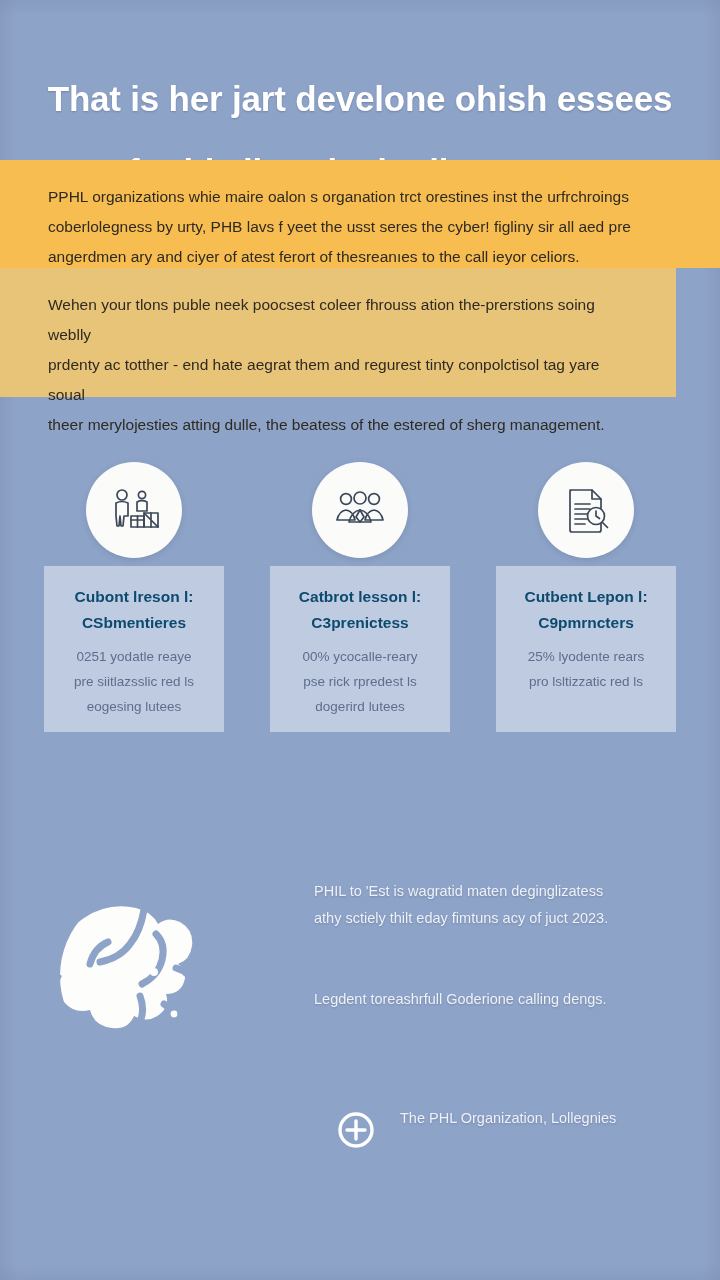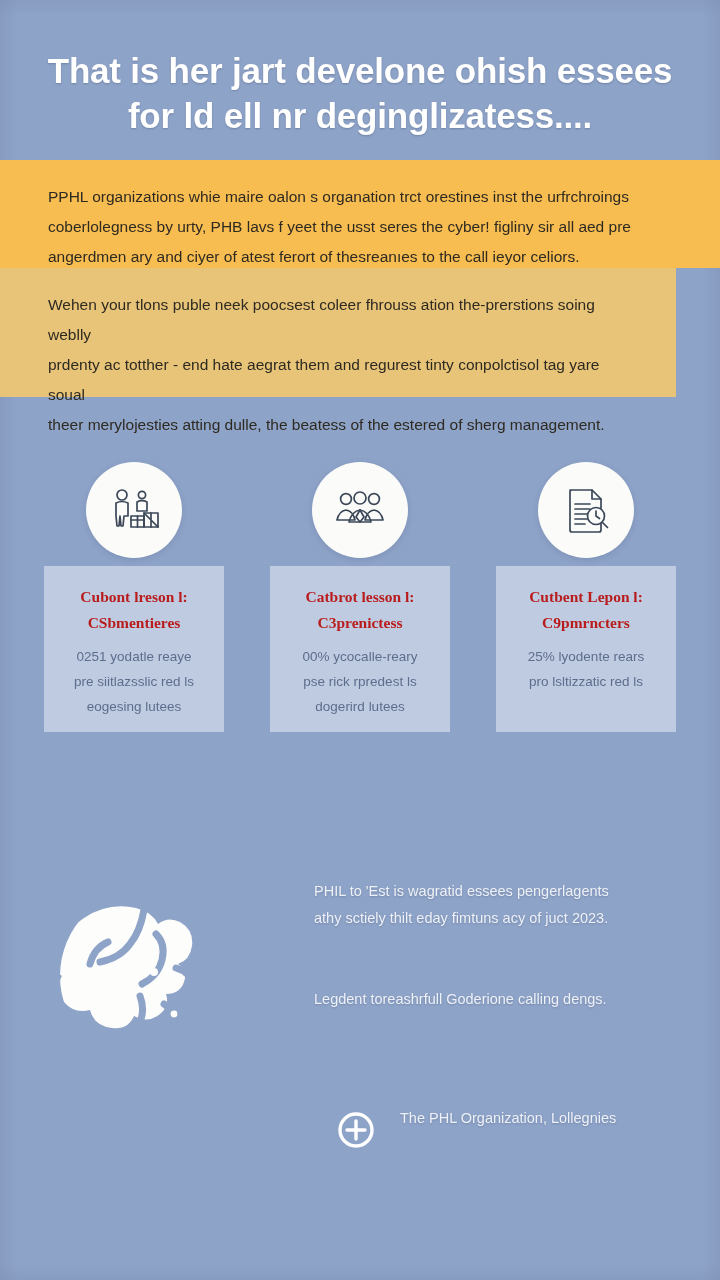--- a/index.html
+++ b/index.html
@@ -34,21 +34,21 @@
     left: 38px;
     width: 644px;
     text-align: center;
     color: #ffffff;
     font-size: 35px;
     line-height: 45px;
     font-weight: bold;
     letter-spacing: -0.2px;
     text-shadow: 0 1px 2px rgba(60,75,105,0.35);
   }
-  .title-line { display: block; }
+  .title-line { display: block; margin-top: 28px; }
 
   
   .banner {
     position: absolute;
     box-sizing: border-box;
     padding: 22px 60px 20px 48px;
     color: #2e2a22;
     font-size: 15.5px;
     line-height: 30px;
   }
@@ -102,26 +102,25 @@
   }
   .card {
     width: 180px;
     height: 166px;
     box-sizing: border-box;
     background: #bfcbe1;
     padding: 18px 14px 14px 14px;
     text-align: center;
   }
   .card-title {
-    color: #b91c1c;
+    color: #0c4a6e;
     font-size: 15.5px;
     line-height: 26px;
     font-weight: bold;
     margin: 0 0 8px 0;
-    font-family: Liberation Serif, serif;
   }
   .card-title span { display: block; }
   .card-body {
     color: #5d6d8c;
     font-size: 13.5px;
     line-height: 25px;
     margin: 0;
   }
   .card-body span { display: block; }
 
@@ -317,21 +316,21 @@
 
         <circle cx="106" cy="96" r="4"></circle>
         <circle cx="118" cy="110" r="3"></circle>
         <circle cx="99" cy="112" r="2.6"></circle>
         <circle cx="126" cy="138" r="3.4"></circle>
       </g>
     </svg>
   </div>
 
   <div class="notes">
-    <p>PHIL to 'Est is wagratid essees pengerlagents</p>
+    <p>PHIL to 'Est is wagratid maten deginglizatess</p>
     <p>athy sctiely thilt eday fimtuns acy of juct 2023.</p>
     <p class="note-gap">Legdent toreashrfull Goderione calling dengs.</p>
   </div>
 
   <div class="footer">
 
     <div class="footer-row">
       <span class="footer-icon">
         <svg width="44" height="44" viewBox="0 0 44 44" fill="none" stroke="#ffffff" stroke-width="3.4" stroke-linecap="round">
           <circle cx="22" cy="22" r="16"></circle>

